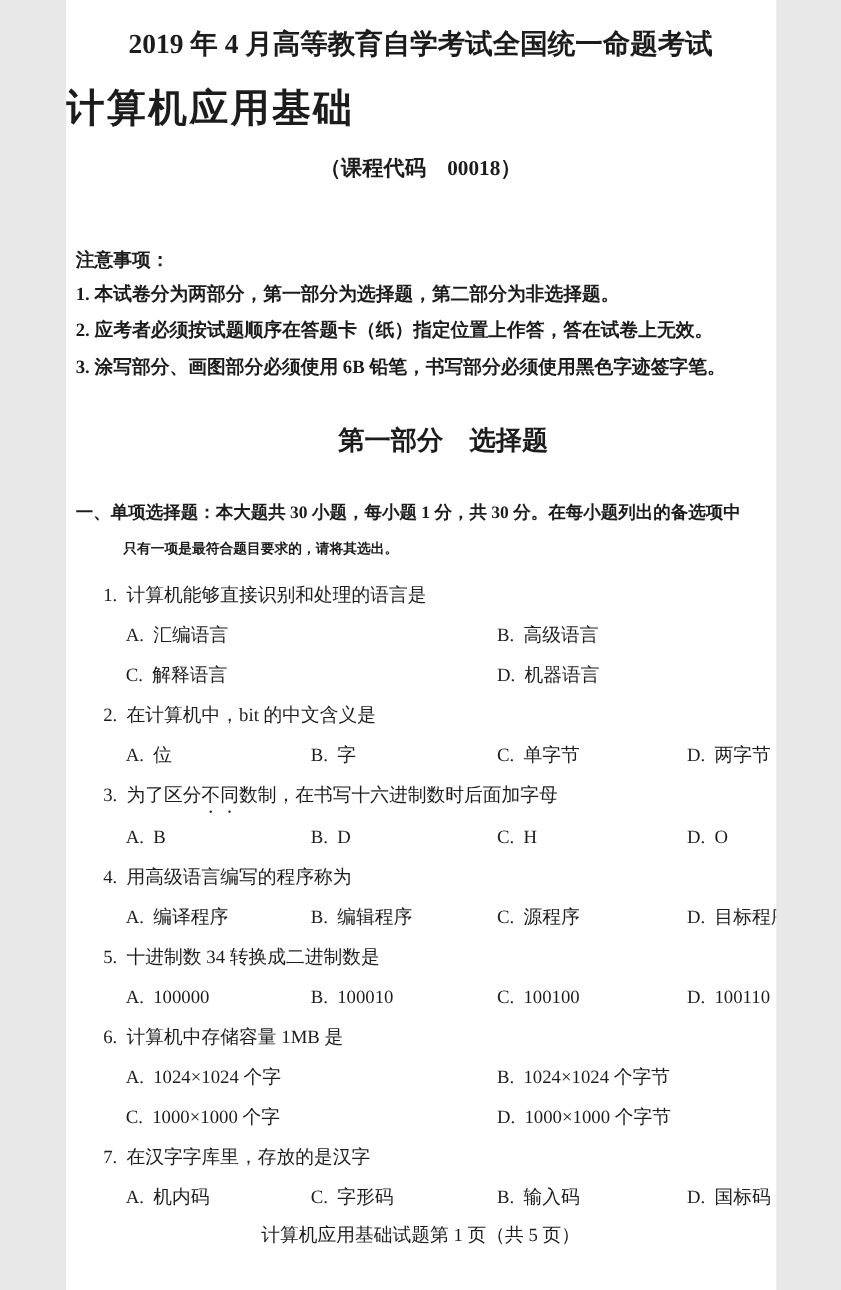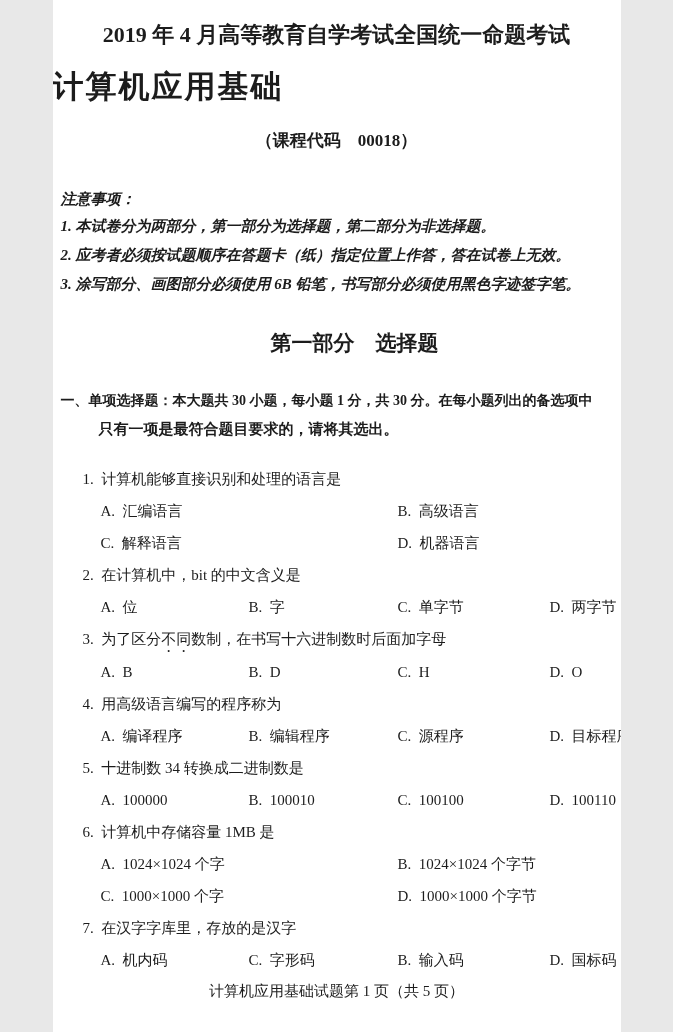--- a/index.html
+++ b/index.html
@@ -25,28 +25,28 @@
   .title2 {
     margin-top: 20px;
     text-align: left;
     font-size: 31px;
     line-height: 38px;
     font-weight: 900;
     font-family: "Liberation Sans", sans-serif;
     letter-spacing: 2px;
   }
   .course {
-    margin-top: 24px;
+    margin-top: 18px;
     text-align: center;
     font-size: 17px;
     line-height: 22px;
     font-weight: bold;
     white-space: pre;
   }
-  .notice { margin-top: 34px; padding-left: 8px; padding-right: 10px; font-style: italic; }
+  .notice { margin-top: 50px; padding-left: 8px; padding-right: 10px; }
   .notice-head {
     font-size: 15px;
     font-weight: bold;
     line-height: 26px;
   }
   .notice-item {
     font-size: 15px;
     font-weight: bold;
     line-height: 29px;
     white-space: pre;
@@ -64,26 +64,26 @@
   .instr { margin-top: 30px; }
   .instr-line1 {
     padding-left: 8px;
     font-size: 14px;
     font-weight: bold;
     line-height: 28px;
     white-space: pre;
   }
   .instr-line2 {
     padding-left: 46px;
-    font-size: 15px;
+    font-size: 11px;
     font-weight: bold;
     line-height: 28px;
     white-space: pre;
   }
-  .questions { margin-top: 20px; }
+  .questions { margin-top: 8px; }
   .question { padding-left: 30px; }
   .stem {
     font-size: 15px;
     line-height: 32px;
     white-space: pre;
   }
   .em-dots {
     -webkit-text-emphasis: filled dot;
     -webkit-text-emphasis-position: under right;
     text-emphasis: filled dot;

